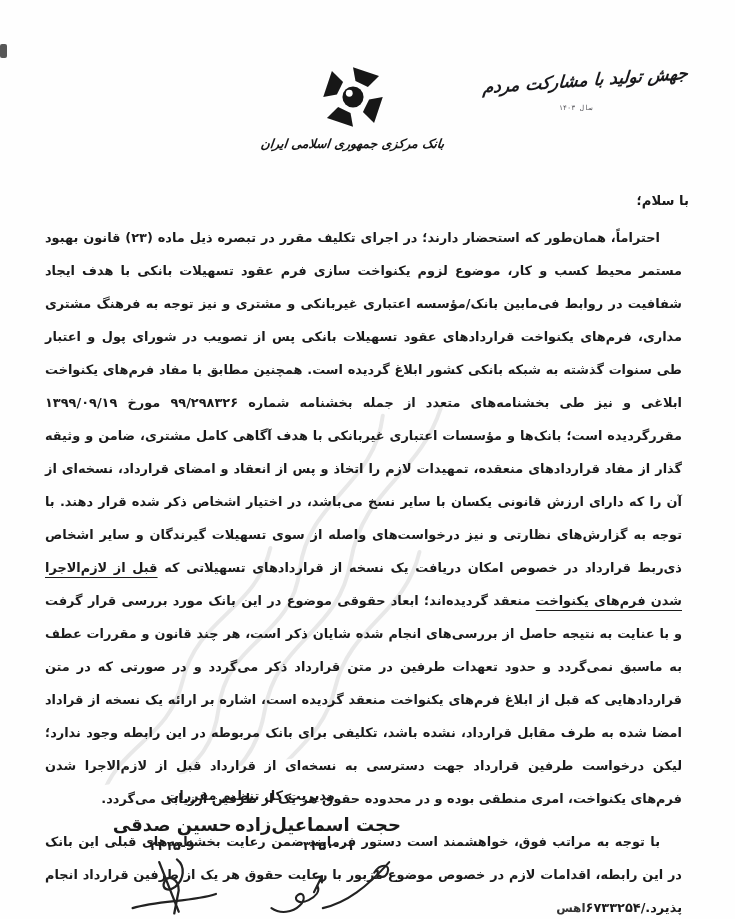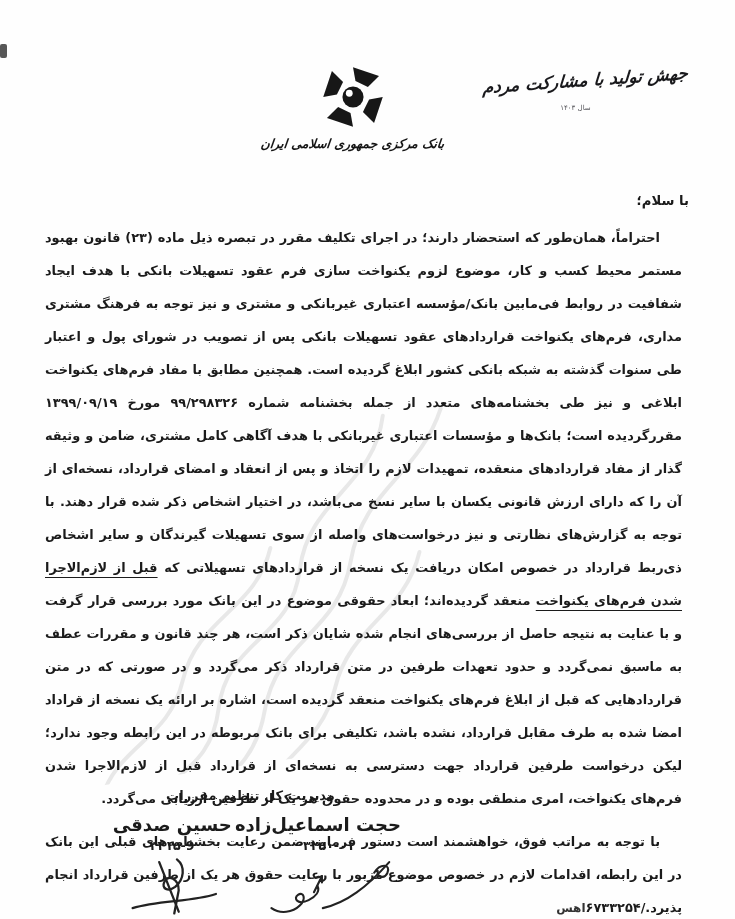--- a/index.html
+++ b/index.html
@@ -52,21 +52,21 @@
   }
   .slogan {
     font-family: "DejaVu Serif", serif;
     font-style: italic; font-weight: bold;
     font-size: 17px; white-space: nowrap;
     color: #19191c;
     transform: rotate(-4deg) skewX(-8deg);
   }
   .slogan-year {
     margin-top: 14px; margin-right: 20px;
-    font-size: 7px; color: #55555a;
+    font-size: 7px; color: #55555a; font-family: Liberation Mono, monospace;
   }
   
   .greeting {
     position: absolute; top: 193px; right: 46px;
     font-size: 13.2px; font-weight: bold; text-align: right;
   }
   .body-text {
     position: absolute; top: 221px; right: 53px; left: 45px;
     font-size: 12.9px; font-weight: bold;
     line-height: 33px;

